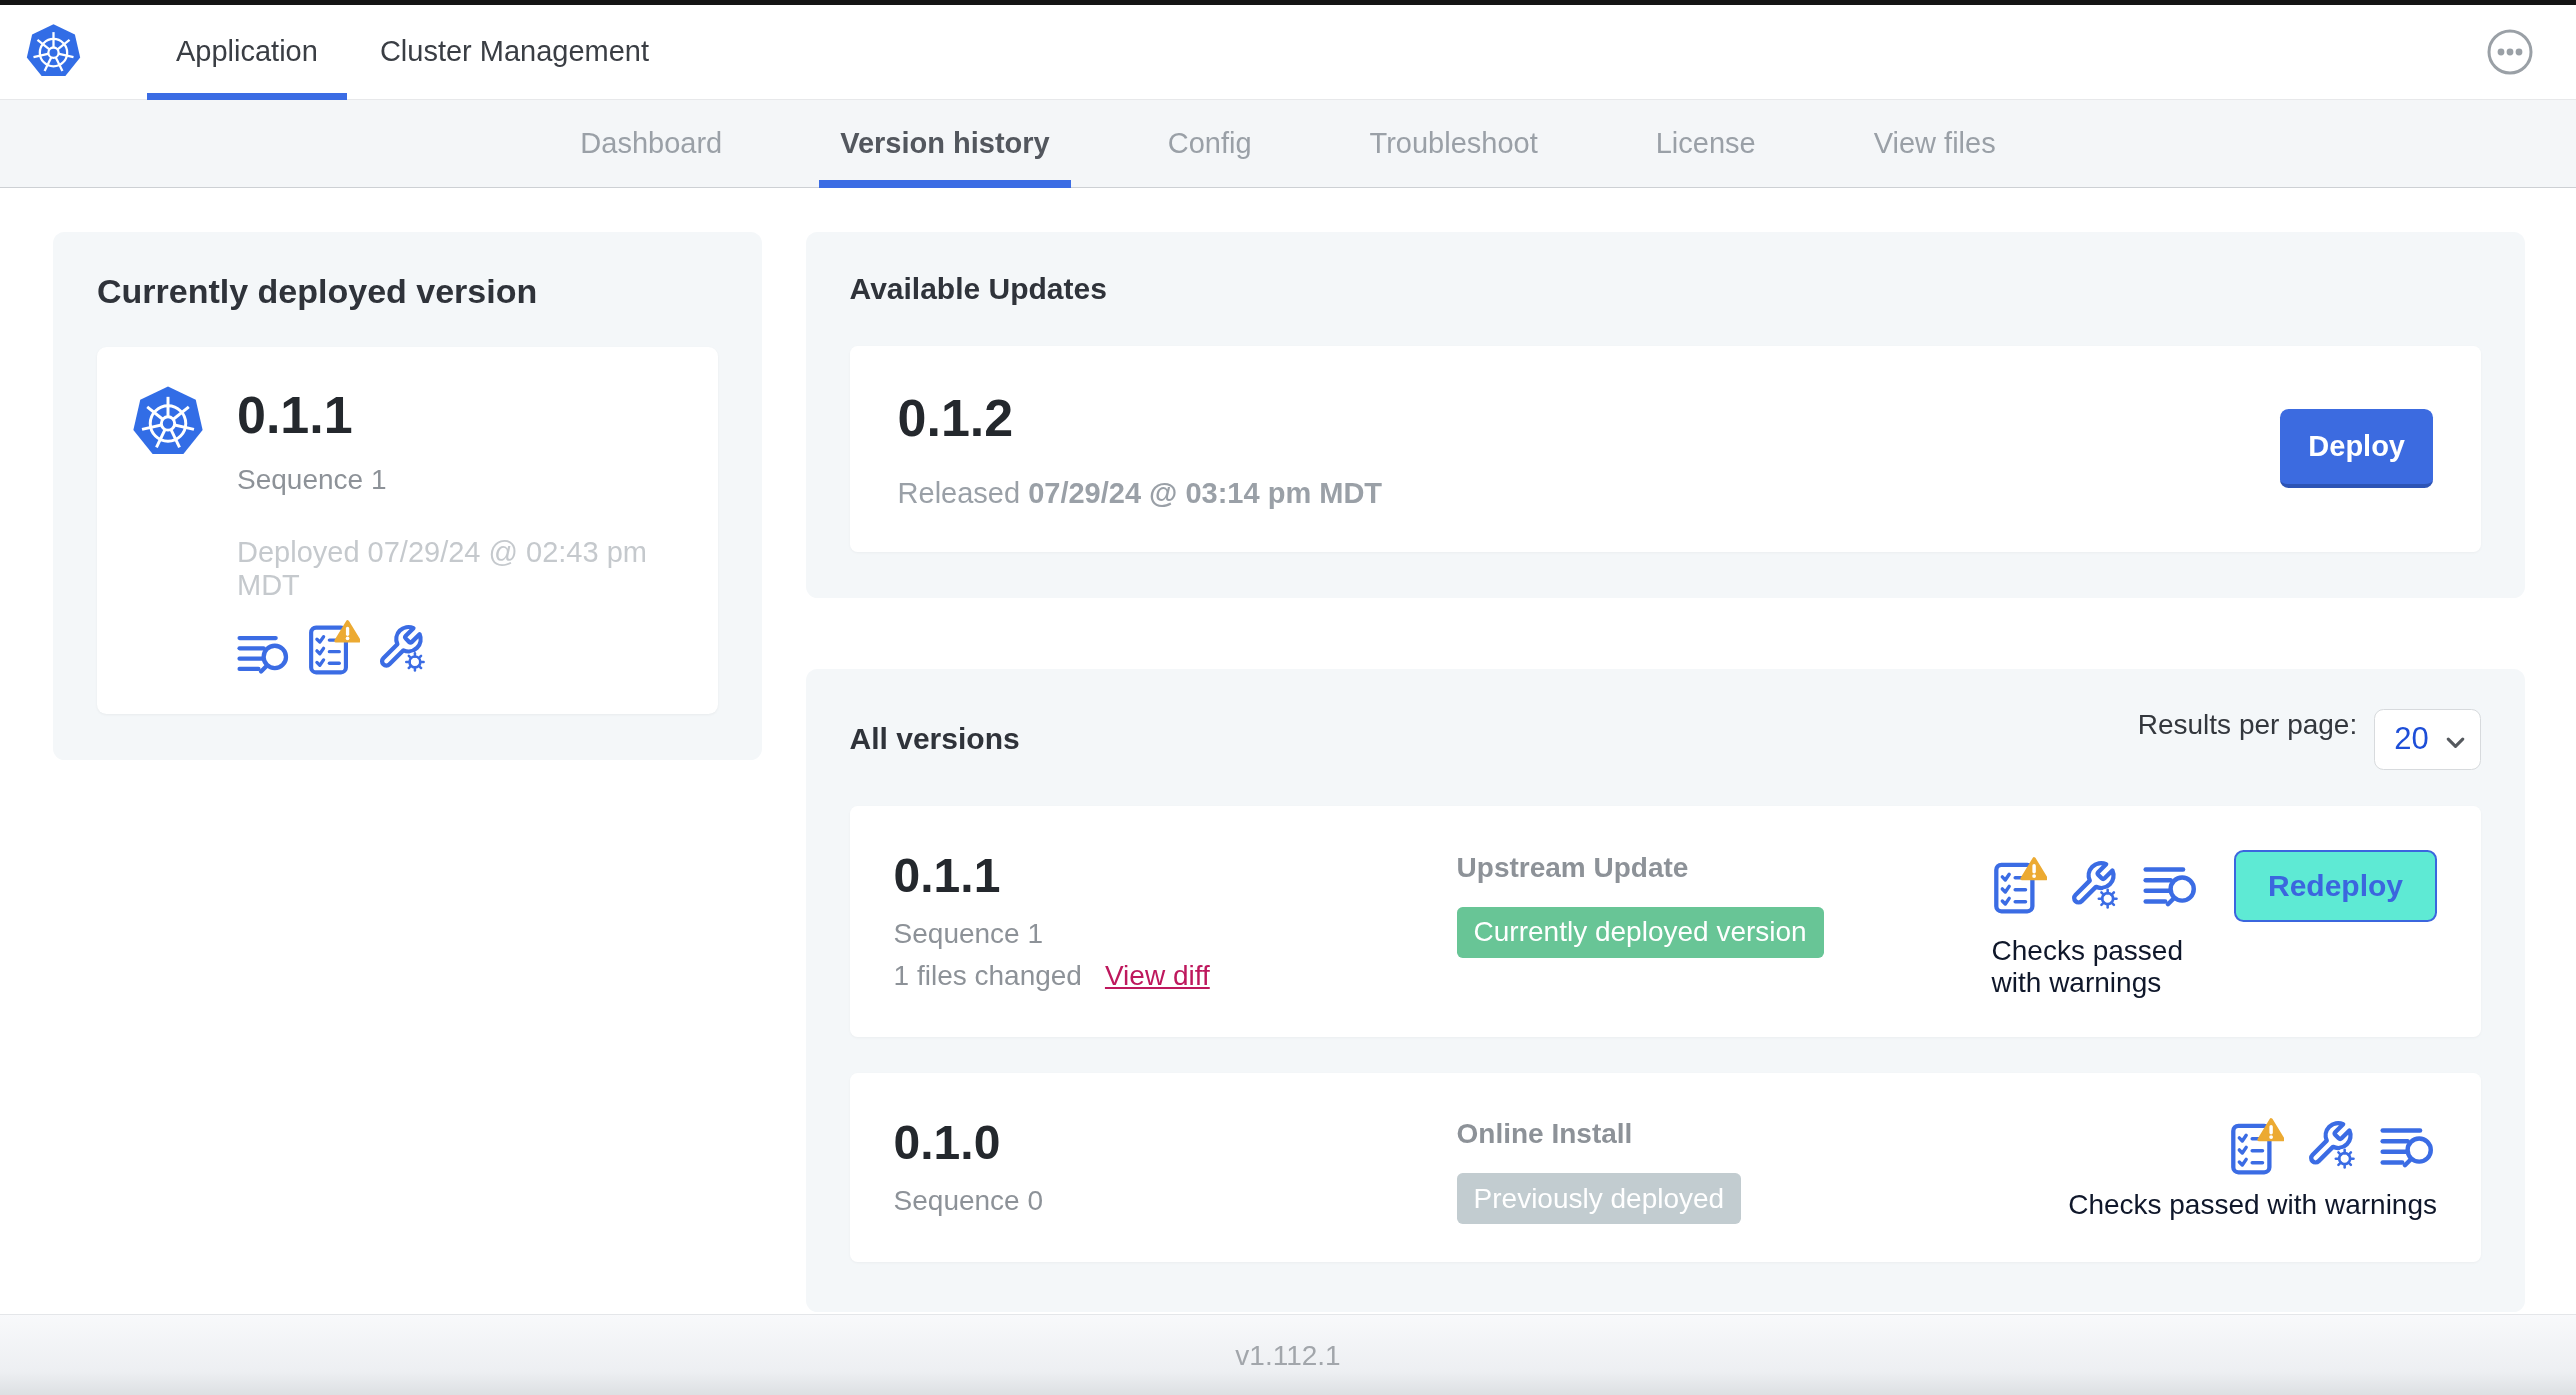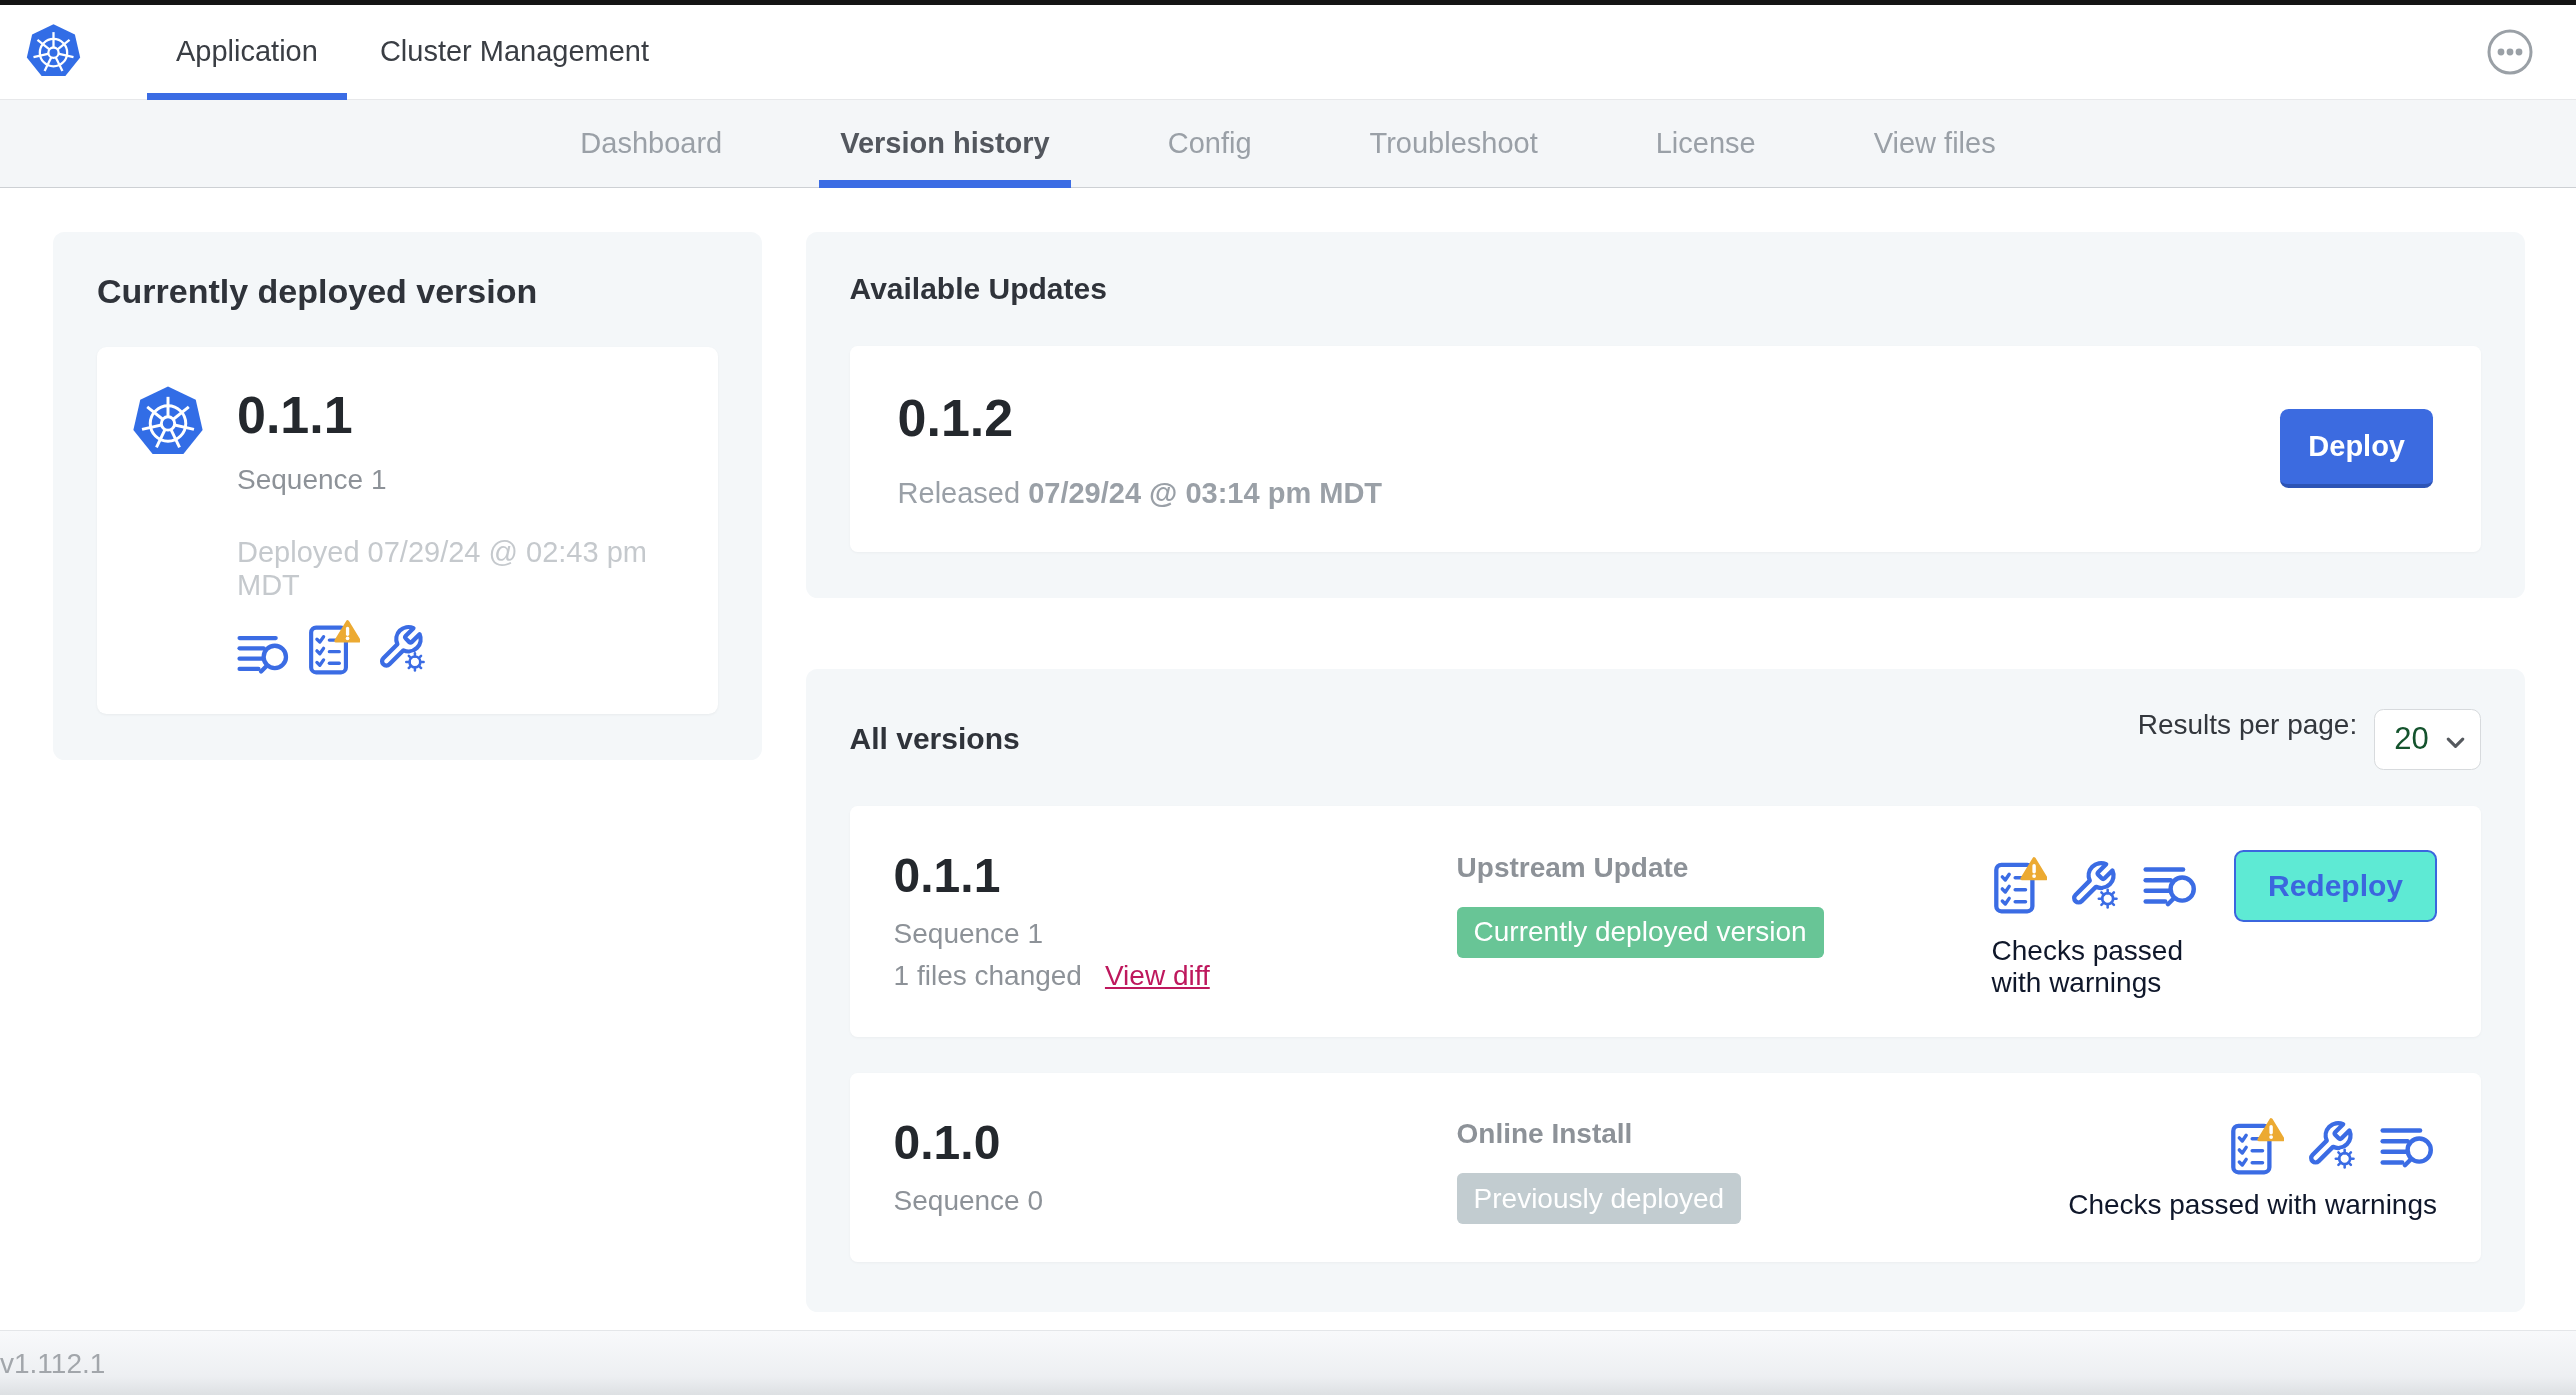--- a/index.html
+++ b/index.html
@@ -53,21 +53,21 @@
     box-shadow:0 1px 2.9px rgba(0,0,0,.04); }
   .released-text { margin-top:29px; font-size:29px; color:#9aa0a7; }
   .released-text .date { font-weight:700; }
   .deploy-btn { background:#3c6be0; color:#fff; font-size:29px; font-weight:700;
     padding:21px 28px; border:none; border-bottom:4.8px solid #2d54b5; border-radius:8.6px; cursor:pointer; }
 
   .allv-card { margin-top:71px; padding:40px 44px 50px; }
   .allv-header { display:flex; align-items:center; justify-content:space-between; }
   .rpp { display:flex; align-items:flex-start; font-size:28px; color:#33373d; }
   .rpp-select { margin-left:17px; background:#fff; border:1.9px solid #d7dadd; border-radius:9.5px;
-    padding:11.5px 15.3px 11.5px 19px; font-size:31px; color:#14532d; display:flex; align-items:center;
+    padding:11.5px 15.3px 11.5px 19px; font-size:31px; color:#1d4ed8; display:flex; align-items:center;
     gap:17px; cursor:pointer; }
 
   .vrow { background:#fff; border-radius:7.6px; margin-top:36px; padding:42px 44px 38px;
     display:flex; box-shadow:0 1px 2.9px rgba(0,0,0,.04); }
   .vrow-left { width:563px; }
   .vrow-left .seq-text { margin-top:15.3px; }
   .files-line { display:flex; gap:23px; margin-top:9.5px; font-size:28px; color:#8d9298; }
   .view-diff { color:#be185d; text-decoration:underline; font-weight:500; cursor:pointer; }
   .vrow-mid { width:535px; padding-top:3.8px; }
   .source-text { font-size:28px; font-weight:600; color:#8d9298; }
@@ -77,23 +77,23 @@
   .badge.gray  { background:#c2ccd0; }
   .vrow-right { flex:1; display:flex; flex-direction:column; align-items:flex-end; padding-top:1.9px; }
   .vrow-actions { display:flex; align-items:center; gap:21px; }
   .redeploy-btn { border:2.9px solid #3b66de; color:#3b66de; background:#5eead4; font-size:30px;
     font-weight:700; padding:17px 32px; border-radius:9.5px; margin-left:13.4px; cursor:pointer; }
   .status-text { font-size:28px; color:#0f172a; margin-top:13px; }
   .status-offset { margin-right:202px; }
   .action-icon { cursor:pointer; display:inline-flex; }
 
   
-  .footer { position:absolute; left:0; right:0; bottom:0; height:66px;
+  .footer { position:absolute; left:0; right:0; bottom:0; height:82px;
     background:linear-gradient(180deg,#f8f9fb 0%, #edeff2 70%, #dcdfe2 100%);
-    border-top:1px solid #e4e6e9; display:flex; align-items:center; 
+    border-top:1px solid #e4e6e9; display:flex; align-items:center; justify-content:center;
     font-size:28px; color:#a2a6ab; }
 </style>
 </head>
 <body>
 
 <svg width="0" height="0" style="position:absolute">
   <defs>
     <g id="svg-k8s-logo">
       <polygon points="50,2 87.5,20.1 96.8,60.7 70.8,93.2 29.2,93.2 3.2,60.7 12.5,20.1" fill="#326de6"></polygon>
       <g stroke="#ffffff" stroke-width="4" fill="none">

